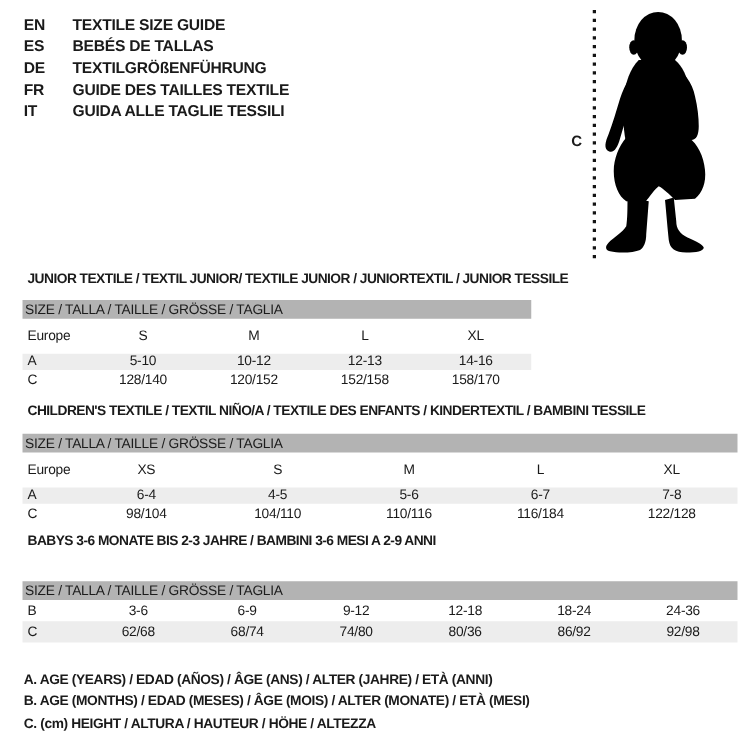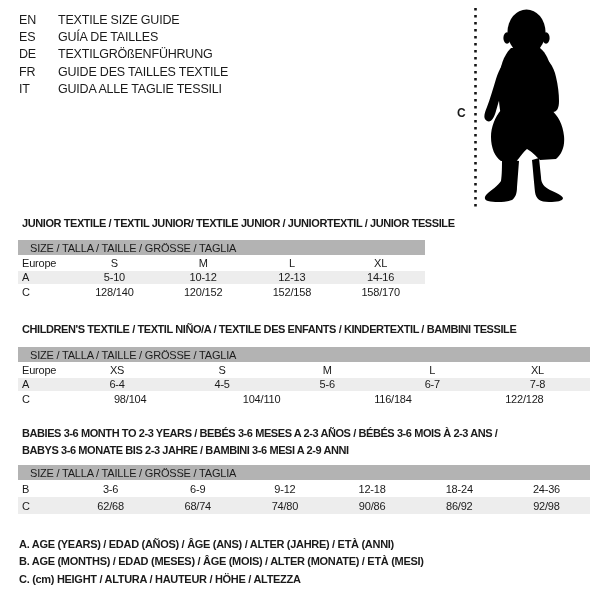--- a/index.html
+++ b/index.html
@@ -6,45 +6,45 @@
   body{
     width:600px;height:600px;position:relative;background:#ffffff;
     font-family:"Liberation Sans","DejaVu Sans",sans-serif;
     color:#1a1a1a;overflow:hidden;
   }
   .abs{position:absolute;}
 
   
   #lang-block{left:19px;top:11px;}
   .lang-line{display:flex;height:17.3px;align-items:center;
-    font-weight:normal;font-size:12.5px;letter-spacing:-0.2px;white-space:nowrap;}
+    font-weight:bold;font-size:12.5px;letter-spacing:-0.2px;white-space:nowrap;}
   .lang-code{width:39px;}
 
   
   #figure-wrap{left:470px;top:0;width:130px;height:215px;}
   #height-ref-label{left:457px;top:106px;font-weight:bold;font-size:12px;}
 
   
   .section-title{font-weight:bold;font-size:11px;letter-spacing:-0.42px;
     line-height:17px;white-space:nowrap;}
   #title-t0{left:22px;top:215px;}
   #title-t1{left:22px;top:321px;}
   #title-t2{left:22px;top:425px;}
 
   
   .size-table{left:18px;}
   #table-0{top:240px;width:407px;}
   #table-1{top:347px;width:572px;}
   #table-2{top:465px;width:572px;}
   .band{height:15px;background:#b3b3b3;display:flex;align-items:center;
-    padding-left:12px;box-sizing:border-box;font-size:11px;letter-spacing:-0.2px;
+    padding-left:2px;box-sizing:border-box;font-size:11px;letter-spacing:-0.2px;
     color:#1c1c1c;white-space:nowrap;}
   .trow{display:flex;height:17.5px;font-size:11px;letter-spacing:-0.2px;}
   .trow.shaded{background:#ededed;}
-  .trow.r-first{height:16px;}
+  .trow.r-first{height:28px;}
   #table-0 .trow.shaded,#table-1 .trow.shaded{height:12.5px;}
   #table-2 .trow.r-first{height:17px;}
   #table-2 .trow.shaded{height:17px;}
   .cell{display:flex;align-items:center;}
   .cell.label{padding-left:4px;box-sizing:border-box;}
   #table-0 .cell.label{width:52px;}
   #table-1 .cell.label{width:46.5px;}
   #table-2 .cell.label{width:49px;}
   .cell.val{flex:1;justify-content:center;text-align:center;}
 
@@ -56,21 +56,21 @@
 </head>
 <body>
 
 <div class="abs" id="lang-block">
     <div class="lang-line">
       <span class="lang-code">EN</span>
       <span>TEXTILE SIZE GUIDE</span>
     </div>
     <div class="lang-line">
       <span class="lang-code">ES</span>
-      <span>GUÍA DE TAILLES</span>
+      <span>BEBÉS DE TALLAS</span>
     </div>
     <div class="lang-line">
       <span class="lang-code">DE</span>
       <span>TEXTILGRÖßENFÜHRUNG</span>
     </div>
     <div class="lang-line">
       <span class="lang-code">FR</span>
       <span>GUIDE DES TAILLES TEXTILE</span>
     </div>
     <div class="lang-line">
@@ -97,21 +97,20 @@
 </div>
 <div class="abs" id="height-ref-label">C</div>
 
 <div class="abs section-title" id="title-t0">
     <div>JUNIOR TEXTILE / TEXTIL JUNIOR/ TEXTILE JUNIOR / JUNIORTEXTIL / JUNIOR TESSILE</div>
   </div>
 <div class="abs section-title" id="title-t1">
     <div>CHILDREN'S TEXTILE / TEXTIL NIÑO/A / TEXTILE DES ENFANTS / KINDERTEXTIL / BAMBINI TESSILE</div>
   </div>
 <div class="abs section-title" id="title-t2">
-    <div>BABIES 3-6 MONTH TO 2-3 YEARS / BEBÉS 3-6 MESES A 2-3 AÑOS / BÉBÉS 3-6 MOIS À 2-3 ANS /</div>
     <div>BABYS 3-6 MONATE BIS 2-3 JAHRE / BAMBINI 3-6 MESI A 2-9 ANNI</div>
   </div>
 
 <div class="abs size-table" id="table-0">
   <div class="band">SIZE / TALLA / TAILLE / GRÖSSE / TAGLIA</div>
   <div class="rows">
       <div class="trow r-first">
         <div class="cell label">Europe</div>
         <div class="cell val">S</div>
         <div class="cell val">M</div>
@@ -150,20 +149,21 @@
         <div class="cell val">6-4</div>
         <div class="cell val">4-5</div>
         <div class="cell val">5-6</div>
         <div class="cell val">6-7</div>
         <div class="cell val">7-8</div>
       </div>
       <div class="trow">
         <div class="cell label">C</div>
         <div class="cell val">98/104</div>
         <div class="cell val">104/110</div>
+        <div class="cell val">110/116</div>
         <div class="cell val">116/184</div>
         <div class="cell val">122/128</div>
       </div>
     </div>
 </div>
 <div class="abs size-table" id="table-2">
   <div class="band">SIZE / TALLA / TAILLE / GRÖSSE / TAGLIA</div>
   <div class="rows">
       <div class="trow r-first">
         <div class="cell label">B</div>
@@ -172,21 +172,21 @@
         <div class="cell val">9-12</div>
         <div class="cell val">12-18</div>
         <div class="cell val">18-24</div>
         <div class="cell val">24-36</div>
       </div>
       <div class="trow shaded">
         <div class="cell label">C</div>
         <div class="cell val">62/68</div>
         <div class="cell val">68/74</div>
         <div class="cell val">74/80</div>
-        <div class="cell val">90/86</div>
+        <div class="cell val">80/36</div>
         <div class="cell val">86/92</div>
         <div class="cell val">92/98</div>
       </div>
     </div>
 </div>
 
 <div class="abs" id="footnotes">
     <div class="footnote-line">A. AGE (YEARS) / EDAD (AÑOS) / ÂGE (ANS) / ALTER (JAHRE) / ETÀ (ANNI)</div>
     <div class="footnote-line">B. AGE (MONTHS) / EDAD (MESES) / ÂGE (MOIS) / ALTER (MONATE) / ETÀ (MESI)</div>
     <div class="footnote-line">C. (cm) HEIGHT / ALTURA / HAUTEUR / HÖHE / ALTEZZA</div>

